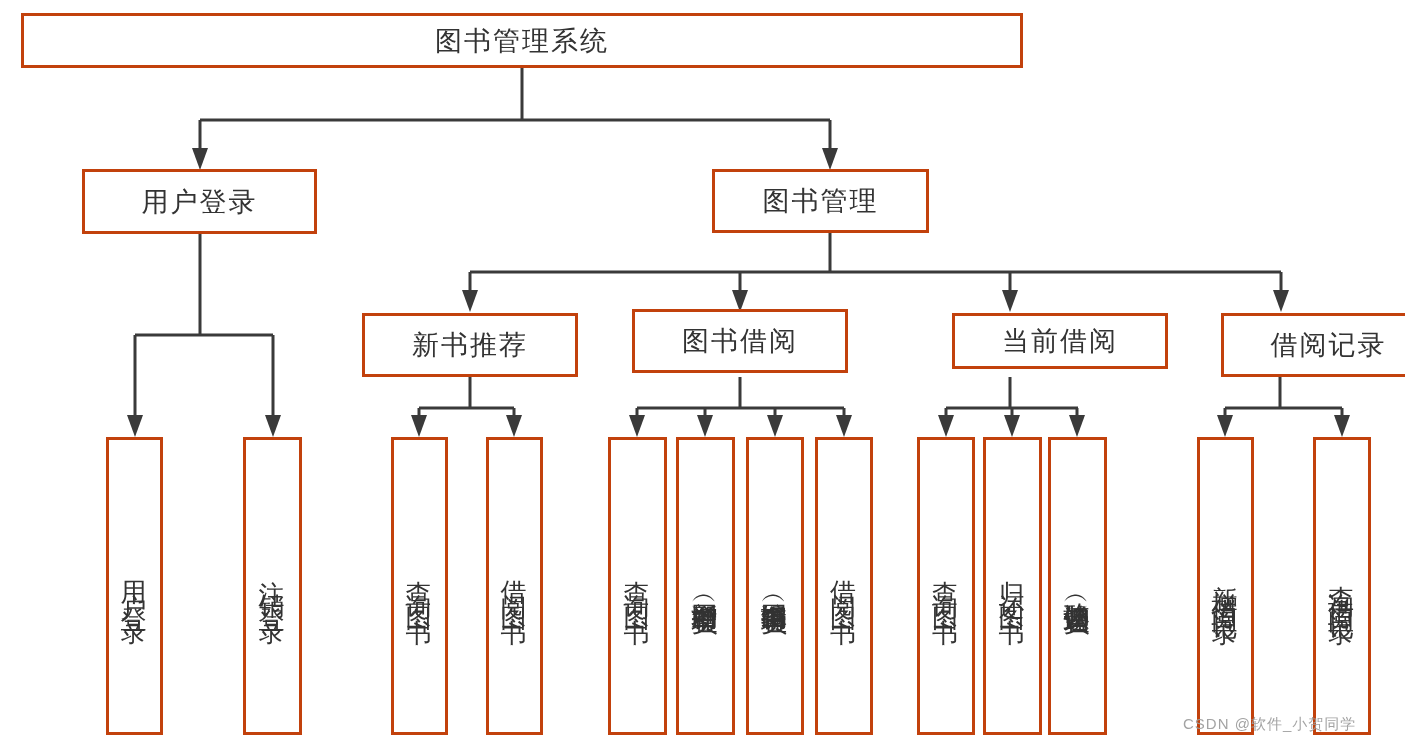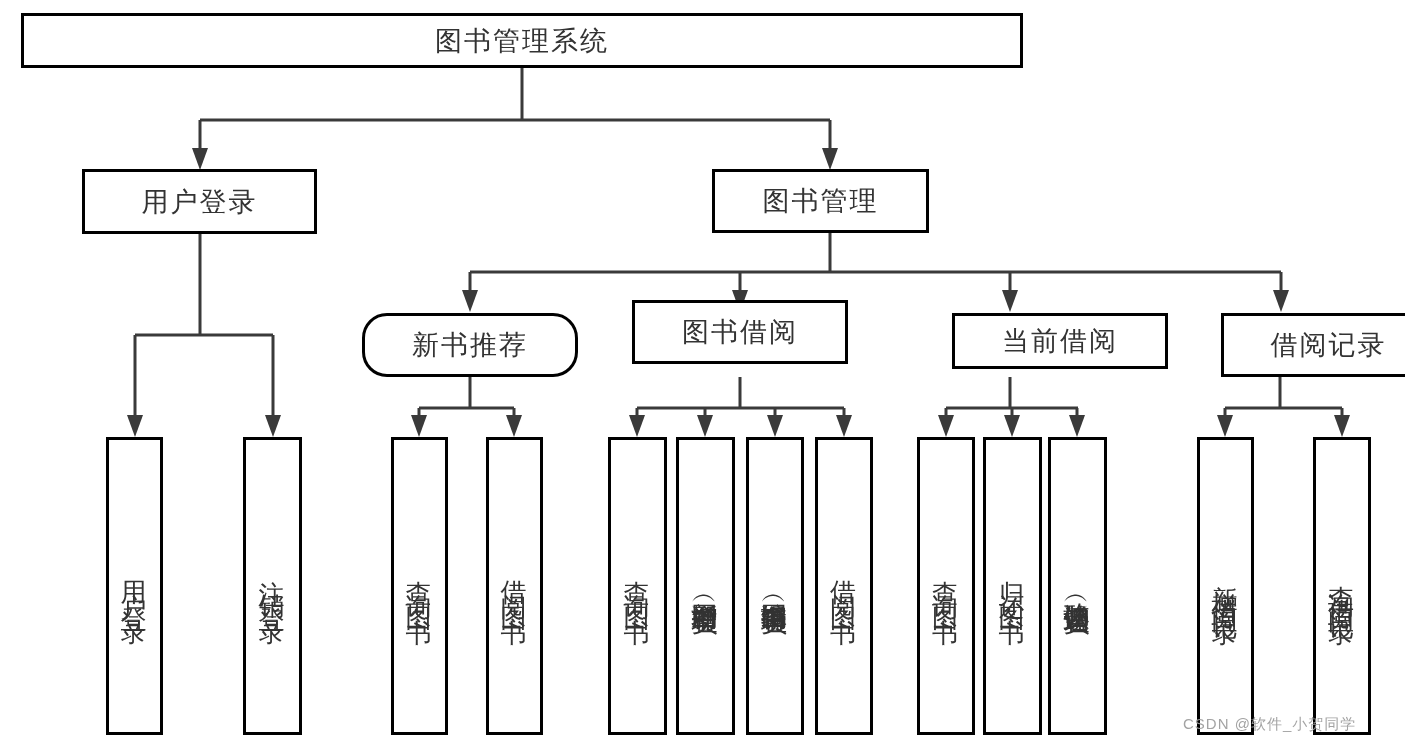--- a/index.html
+++ b/index.html
@@ -7,21 +7,21 @@
     position:relative;
     width:1405px;height:747px;
     background:#ffffff;
     font-family:"Liberation Sans","DejaVu Sans",sans-serif;
     overflow:hidden;
   }
   #wires{position:absolute;left:0;top:0;z-index:0;}
   .box{
     position:absolute;
     box-sizing:border-box;
-    border:3px solid #000000;
+    border:3px solid #c2410c;
     background:#ffffff;
     display:flex;align-items:center;justify-content:center;
     color:#333333;
     z-index:1;
   }
   .h-label{font-size:27px;letter-spacing:2px;white-space:nowrap;color:#333333;}
   .v-label{
     writing-mode:vertical-rl;
     font-size:26px;
     color:#333333;
@@ -89,24 +89,24 @@
     <span class="h-label">图书管理系统</span>
   </div>
 
   <div class="box" style="left:82px;top:169px;width:235px;height:65px;">
     <span class="h-label">用户登录</span>
   </div>
   <div class="box" style="left:712px;top:169px;width:217px;height:64px;">
     <span class="h-label">图书管理</span>
   </div>
 
-  <div class="box" style="left:362px;top:313px;width:216px;height:64px;border-radius:25px;">
+  <div class="box" style="left:362px;top:313px;width:216px;height:64px;">
     <span class="h-label">新书推荐</span>
   </div>
-  <div class="box" style="left:632px;top:300px;width:216px;height:64px;">
+  <div class="box" style="left:632px;top:309px;width:216px;height:64px;">
     <span class="h-label">图书借阅</span>
   </div>
   <div class="box" style="left:952px;top:313px;width:216px;height:56px;">
     <span class="h-label">当前借阅</span>
   </div>
   <div class="box" style="left:1221px;top:313px;width:215px;height:64px;">
     <span class="h-label">借阅记录</span>
   </div>
 
   <div class="box" style="left:106px;top:437px;width:57px;height:298px;">

